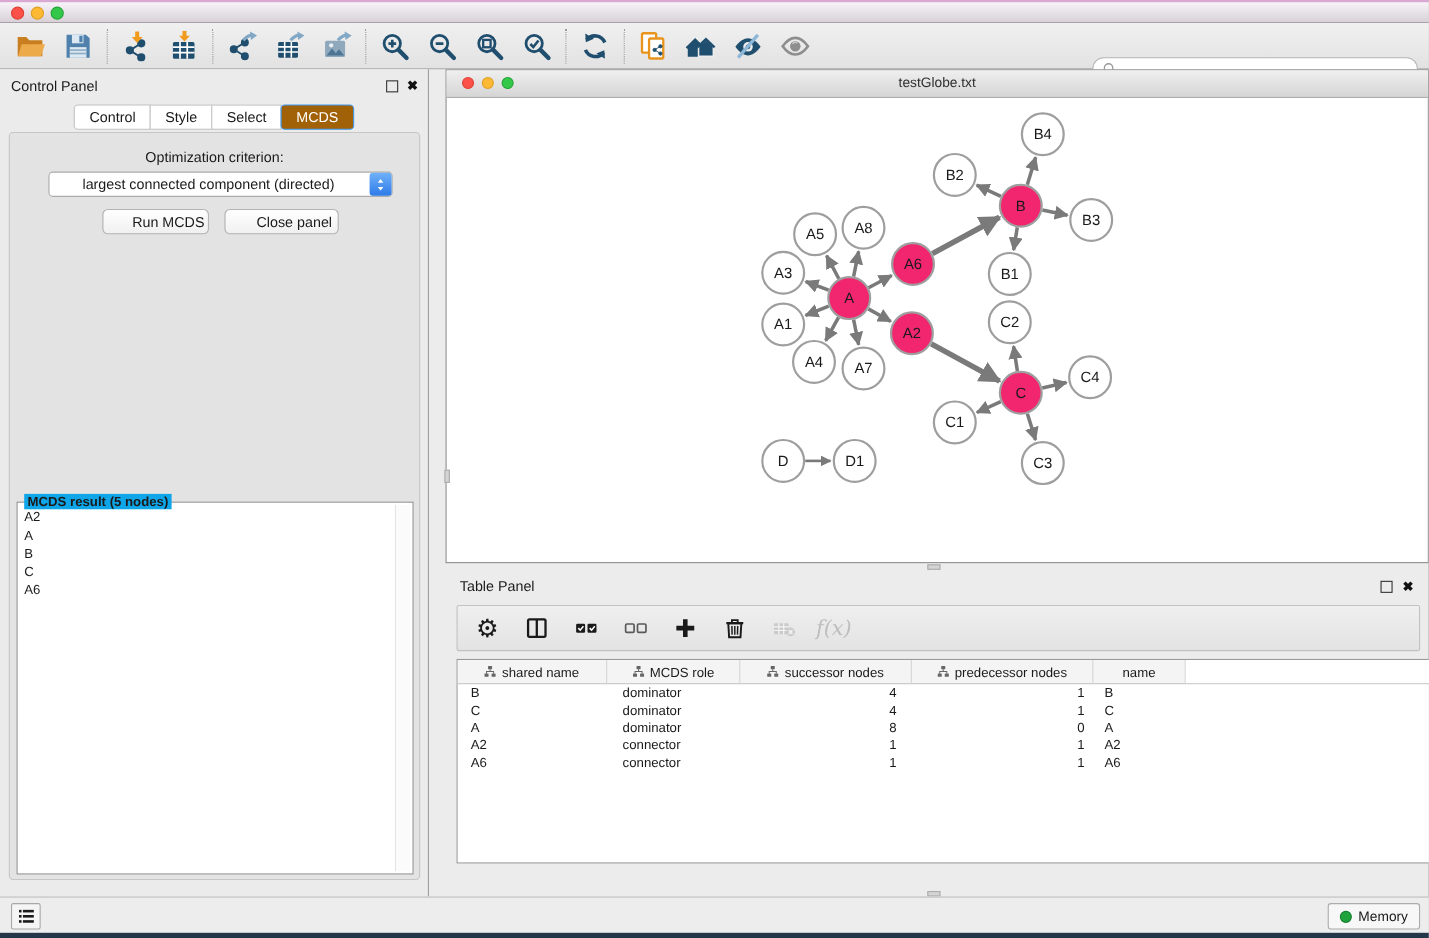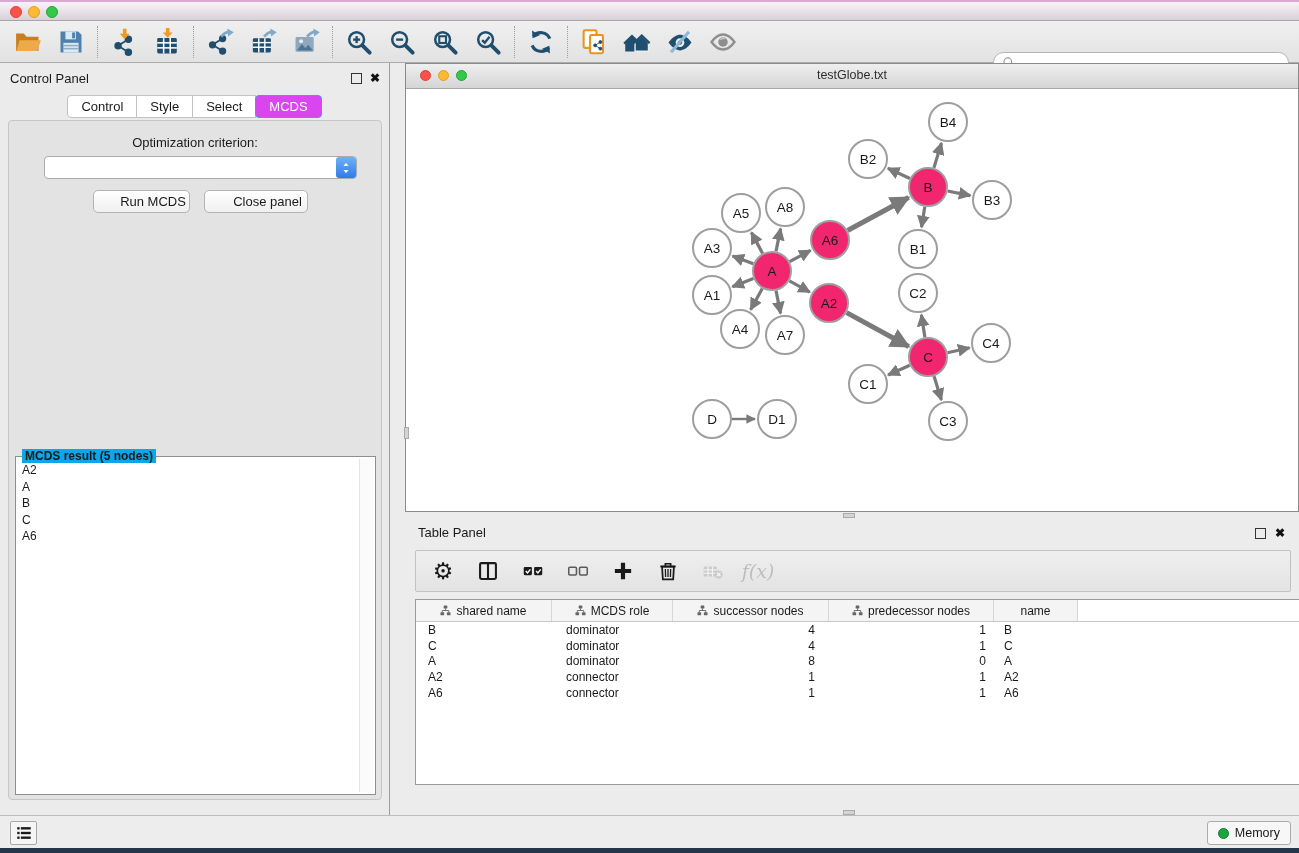--- a/index.html
+++ b/index.html
@@ -25,21 +25,21 @@
   
   .control-panel{position:absolute;left:0;top:63px;width:390px;height:752px;box-sizing:border-box;
     background:#EBEBEB;border-right:1px solid #9E9E9E;}
   .cp-title{position:absolute;left:10px;top:8px;font-size:13px;}
   .panel-float-btn{position:absolute;width:9px;height:9px;border:1.5px solid #333;cursor:pointer;}
   .panel-close-btn{position:absolute;font-size:12px;font-weight:bold;color:#111;cursor:pointer;line-height:12px;}
   .cp-tabs{position:absolute;left:0;top:32px;width:100%;display:flex;justify-content:center;}
   .tab{height:21px;line-height:21px;padding:0 13px;background:#fff;border:1px solid #C2C2C2;font-size:13px;margin-left:-1px;cursor:pointer;}
   .tab:first-child{border-radius:4px 0 0 4px;margin-left:0;}
   .tab:last-child{border-radius:0 4px 4px 0;}
-  .tab.active{background:#d946ef;border-color:#3D9AF5;color:#fff;border-radius:4px;}
+  .tab.active{background:#a16207;border-color:#3D9AF5;color:#fff;border-radius:4px;}
   .cp-inner{position:absolute;left:8px;top:57px;width:374px;height:680px;box-sizing:border-box;
     background:#E3E3E3;border:1px solid #C6C6C6;border-radius:4px;}
   .opt-label{position:absolute;top:14px;width:100%;text-align:center;font-size:13px;}
   .dropdown{position:absolute;left:35px;top:35px;width:313px;height:23px;box-sizing:border-box;
     background:#fff;border:1px solid #ABABAB;border-radius:4px;cursor:pointer;}
   .dropdown-text{position:absolute;left:0;right:22px;top:0;bottom:0;text-align:center;font-size:13px;line-height:21px;}
   .dropdown-stepper{position:absolute;right:0;top:0;width:20px;height:21px;border-radius:3px;
     background:linear-gradient(#6FB1F9,#2E7BE8);display:flex;align-items:center;justify-content:center;}
   .btn{position:absolute;height:23px;box-sizing:border-box;background:linear-gradient(#FFFFFF,#F0F0F0);
     border:1px solid #B4B4B4;border-radius:5px;font-size:13px;text-align:center;line-height:21px;cursor:pointer;padding-left:23px;}
@@ -304,20 +304,21 @@
     <span class="panel-close-btn" style="right:9px;top:9px;">✖</span>
     <div class="cp-tabs" id="cp-tabs">
       <div class="tab"><span>Control</span></div>
       <div class="tab"><span>Style</span></div>
       <div class="tab"><span>Select</span></div>
       <div class="tab active"><span>MCDS</span></div>
     </div>
     <div class="cp-inner">
       <div class="opt-label">Optimization criterion:</div>
       <div class="dropdown">
+        <div class="dropdown-text">largest connected component (directed)</div>
         <div class="dropdown-stepper">
           <svg viewBox="0 0 20 20" width="14" height="18">
               <path d="M10 2.6l3.6 4.6H6.4z" fill="#fff"></path>
               <path d="M10 17.4l3.6-4.6H6.4z" fill="#fff"></path>
             </svg>
         </div>
       </div>
       <div class="btn" style="left:84px;top:69px;width:97px;">Run MCDS</div>
       <div class="btn" style="left:195px;top:69px;width:104px;">Close panel</div>
       <div class="result-group">

